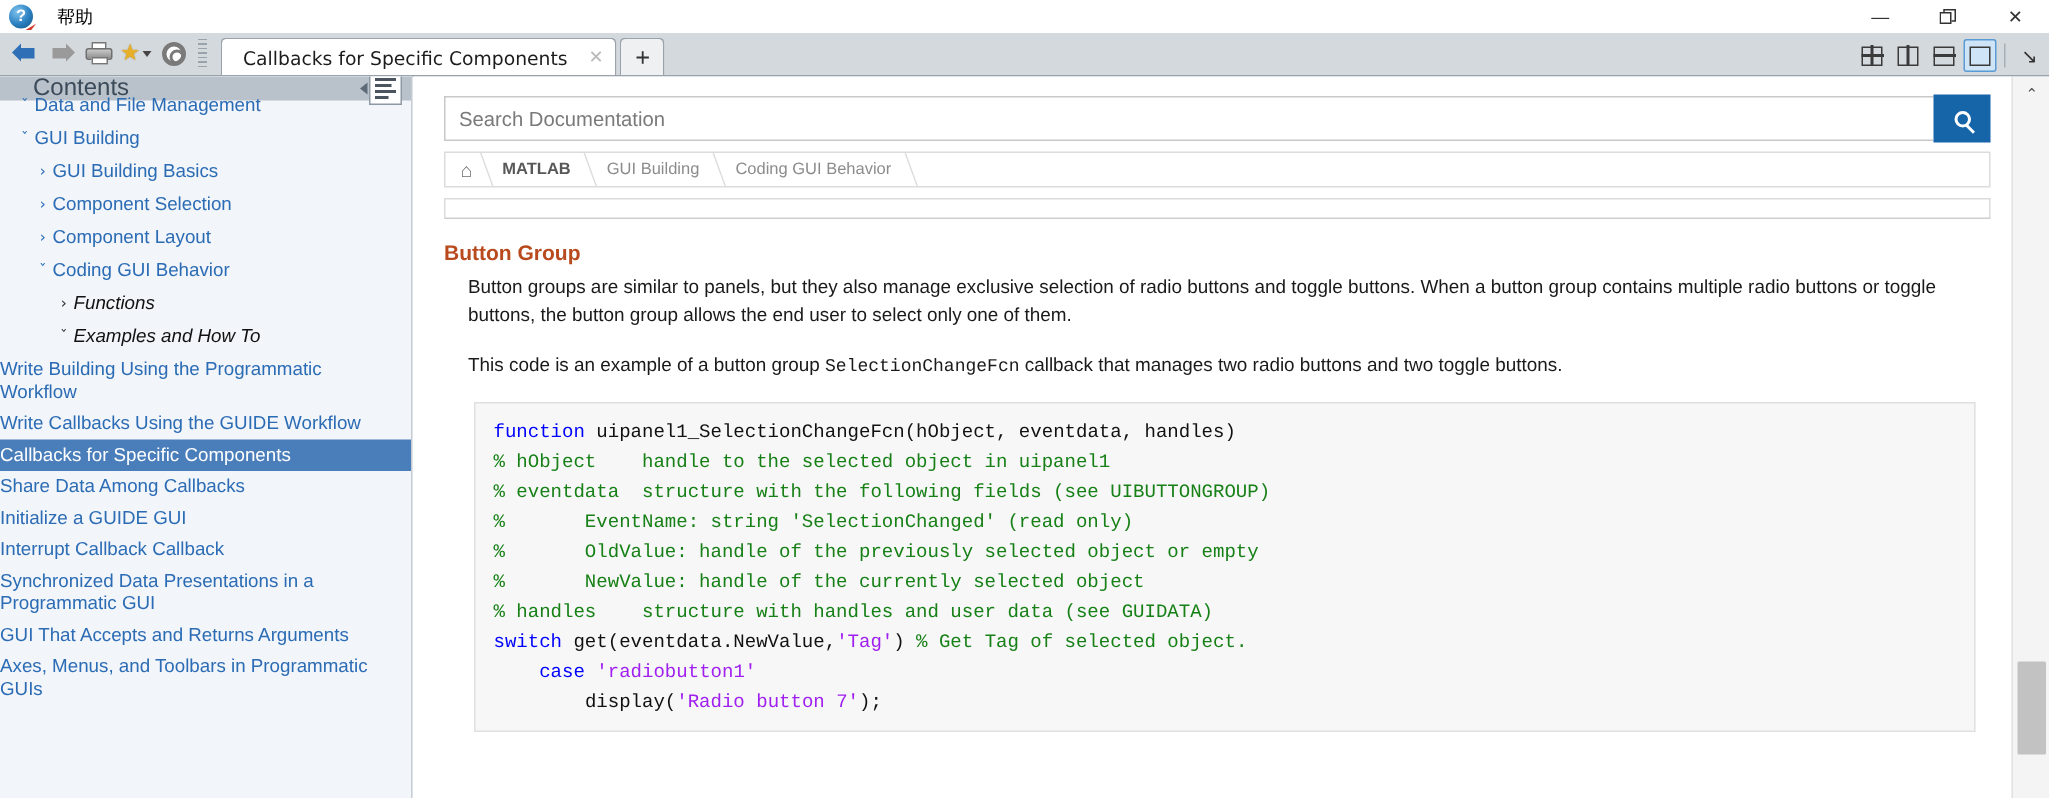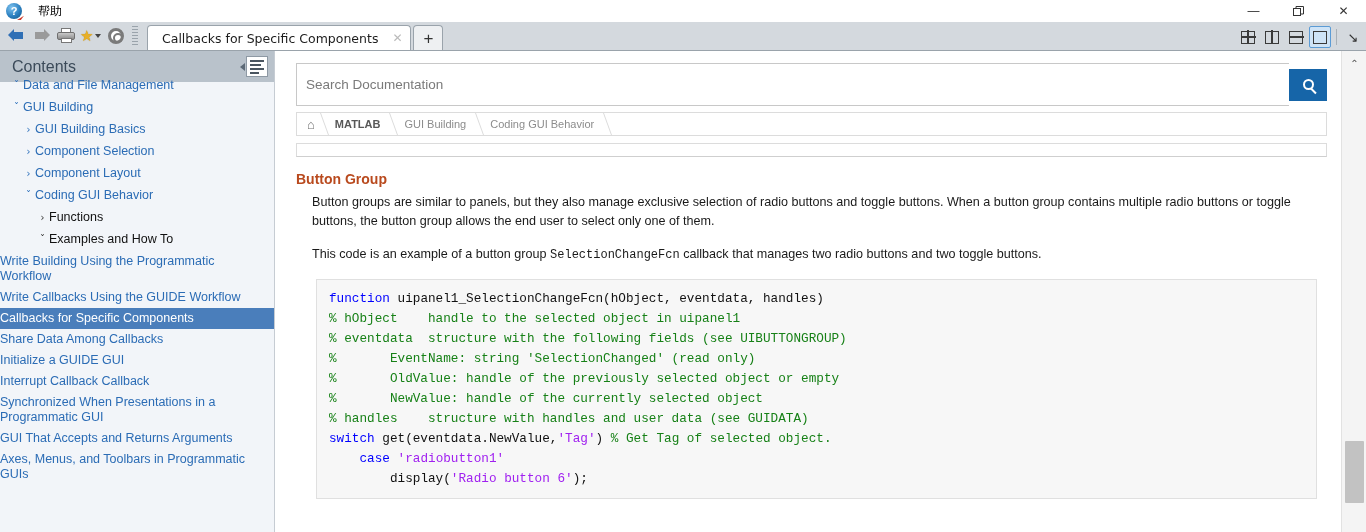--- a/index.html
+++ b/index.html
@@ -154,23 +154,23 @@
   .lt-sep { width: 1px; height: 16px; background: #a8b0b7; margin: 0 3px; }
 
   
   .sidebar {
     position: absolute; left: 0; top: 51px; width: 275px; bottom: 0;
     background: #f2f5f9;
     border-right: 1px solid #c6ccd3;
     overflow: hidden;
   }
   .contents-head {
-    height: 31px; background: #b9c2cb;
+    height: 16px; background: #b9c2cb;
     display: flex; align-items: center; justify-content: space-between;
-    padding: 0 6px 0 12px;
+    padding: 0 6px 0 22px;
   }
   .contents-title {
     font-size: 16px; color: #3b4a59; font-family: "Liberation Sans", sans-serif;
   }
   .contents-toggle {
     display: flex; align-items: center; gap: 1px;
   }
   .ct-arrow {
     border-top: 4px solid transparent; border-bottom: 4px solid transparent;
     border-right: 5px solid #5d6a77;
@@ -193,21 +193,21 @@
     padding: 3px 8px 3px 0; line-height: 15px;
   }
   .tnode .chev {
     flex: 0 0 auto; width: 13px; text-align: center;
     font-size: 10px; color: #2a6ebb; line-height: 16px;
     font-family: "DejaVu Sans", sans-serif;
   }
   .tnode .tlabel {
     font-size: 12.5px; color: #2b6cb5; font-family: "Liberation Sans", sans-serif;
   }
-  .tnode.dark .tlabel { color: #111; }
+  .tnode.dark .tlabel { color: #111; font-style: italic; }
   .tnode.dark .chev { color: #333; }
   .tnode.leaf { padding-left: 0; }
   .tnode.selected { background: #4a7ebb; }
   .tnode.selected .tlabel { color: #ffffff; }
 
   
   .ind0 { padding-left: 10px; }
   .ind1 { padding-left: 22px; }
   .ind2 { padding-left: 36px; }
   .leaf-ind { padding-left: 78px; padding-right: 20px; }
@@ -216,21 +216,21 @@
   .main {
     position: absolute; left: 276px; top: 51px; right: 25px; bottom: 0;
     background: #ffffff;
     overflow: hidden;
   }
   .searchrow {
     display: flex; align-items: center;
     padding: 12px 14px 0 20px;
   }
   .searchinput {
-    flex: 1; height: 43px;
+    flex: 1; height: 30px;
     border: 1px solid #c8c8c8; border-right: none;
     background: #fff; padding: 0 9px;
     font-size: 13.5px; color: #333;
     outline: none;
     font-family: "Liberation Sans", sans-serif;
   }
   .searchinput::placeholder { color: #7a7a7a; }
   .searchbtn {
     width: 38px; height: 32px;
     background: #1665a8; border: none;
@@ -458,21 +458,21 @@
       <div class="tnode leaf leaf-ind">
         <span class="tlabel">Share Data Among Callbacks</span>
       </div>
       <div class="tnode leaf leaf-ind">
         <span class="tlabel">Initialize a GUIDE GUI</span>
       </div>
       <div class="tnode leaf leaf-ind">
         <span class="tlabel">Interrupt Callback Callback</span>
       </div>
       <div class="tnode leaf leaf-ind">
-        <span class="tlabel">Synchronized When Presentations in a Programmatic GUI</span>
+        <span class="tlabel">Synchronized Data Presentations in a Programmatic GUI</span>
       </div>
       <div class="tnode leaf leaf-ind">
         <span class="tlabel">GUI That Accepts and Returns Arguments</span>
       </div>
       <div class="tnode leaf leaf-ind">
         <span class="tlabel">Axes, Menus, and Toolbars in Programmatic GUIs</span>
       </div>
     </div>
 </div>
 
@@ -506,21 +506,21 @@
     <div class="codeblock">
       <pre id="code"><span class="kw">function</span><span> uipanel1_SelectionChangeFcn(hObject, eventdata, handles)</span>
 <span class="cmt">% hObject    handle to the selected object in uipanel1</span>
 <span class="cmt">% eventdata  structure with the following fields (see UIBUTTONGROUP)</span>
 <span class="cmt">%       EventName: string 'SelectionChanged' (read only)</span>
 <span class="cmt">%       OldValue: handle of the previously selected object or empty</span>
 <span class="cmt">%       NewValue: handle of the currently selected object</span>
 <span class="cmt">% handles    structure with handles and user data (see GUIDATA)</span>
 <span class="kw">switch</span><span> get(eventdata.NewValue,</span><span class="str">'Tag'</span><span>) </span><span class="cmt">% Get Tag of selected object.</span>
 <span>    </span><span class="kw">case</span><span> </span><span class="str">'radiobutton1'</span>
-<span>        </span><span>display(</span><span class="str">'Radio button 6'</span><span>);</span>
+<span>        </span><span>display(</span><span class="str">'Radio button 7'</span><span>);</span>
 </pre>
     </div>
   </div>
 </div>
 
 <div class="vscroll">
   <div class="vs-up">⌃</div>
   <div class="vs-thumb"></div>
 </div>
 

